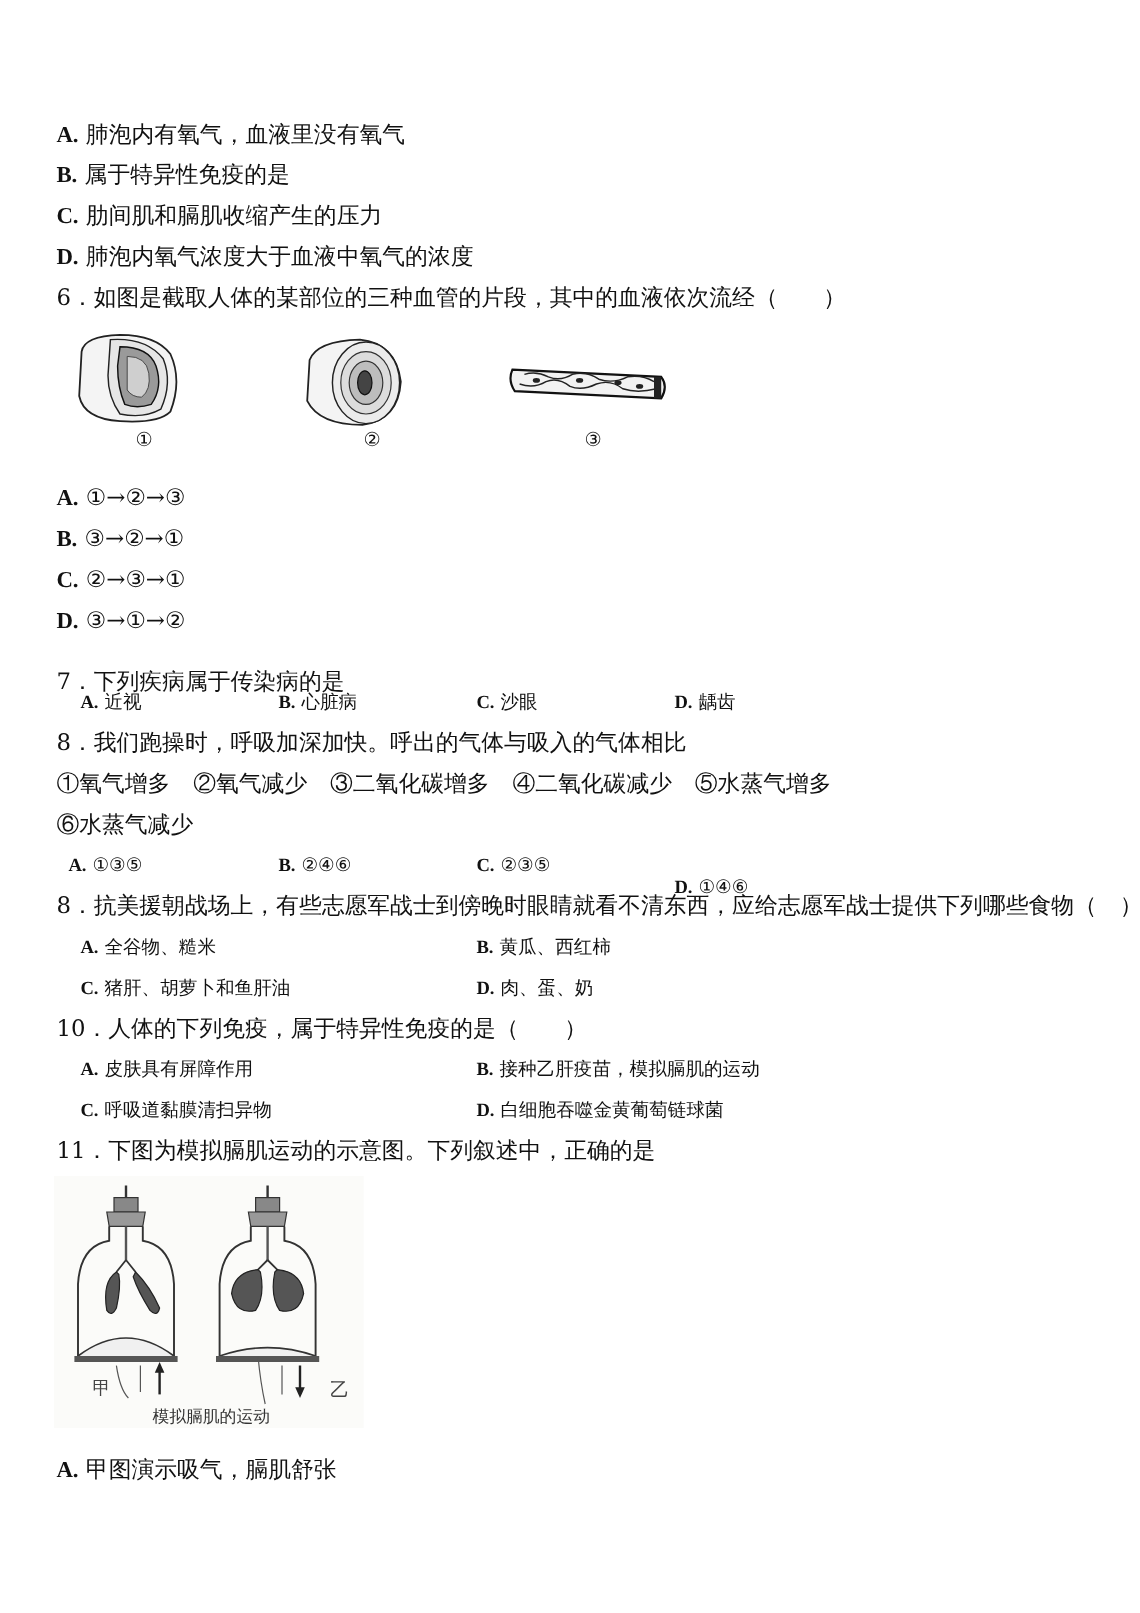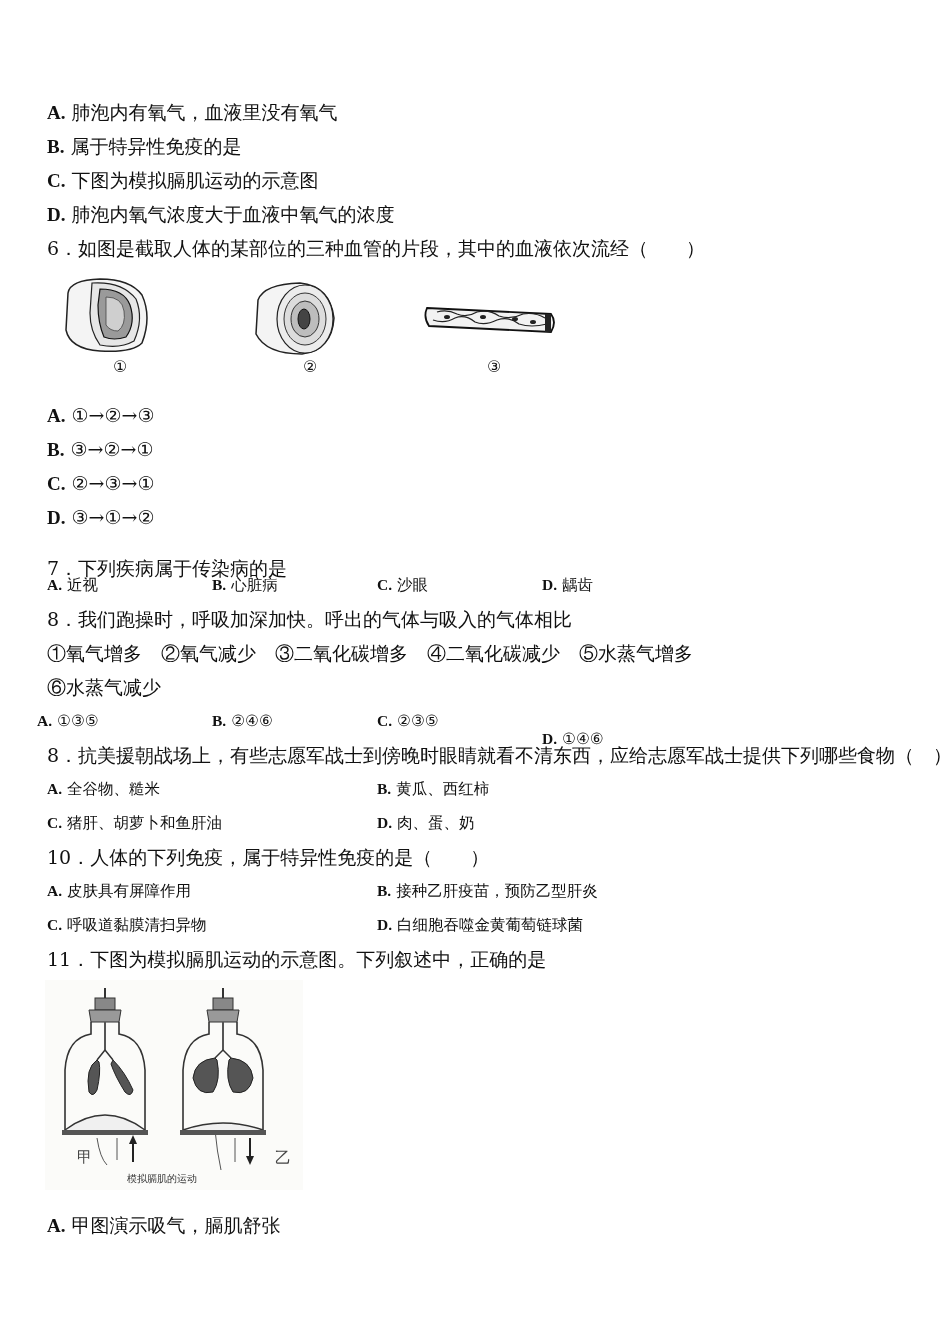--- a/index.html
+++ b/index.html
@@ -1,29 +1,29 @@
 <!DOCTYPE html>
 <html><head>
 <meta charset="utf-8">
 <style>
   html, body { margin: 0; padding: 0; background: #ffffff; }
   body { width: 950px; height: 1344px; position: relative; overflow: hidden;
          font-family: "DejaVu Serif", "Liberation Serif", serif; color: #111; }
   .line { position: absolute; left: 47px; font-size: 19px; line-height: 20px; white-space: nowrap; }
   .lbl { font-weight: bold; font-family: "Liberation Serif", "DejaVu Serif", serif; }
-  .opt { position: absolute; font-size: 15.5px; line-height: 20px; white-space: nowrap; }
+  .opt { position: absolute; font-size: 15.5px; line-height: 20px; white-space: nowrap; margin-left: 20px; }
   .fig { position: absolute; }
   .caption { position: absolute; font-size: 14px; font-family: "DejaVu Sans", sans-serif; }
 </style>
 </head>
 <body>
 
 <div class="line" style="top:102px"><span class="lbl">A.</span> <span>肺泡内有氧气，血液里没有氧气</span></div>
 <div class="line" style="top:136px"><span class="lbl">B.</span> <span>属于特异性免疫的是</span></div>
-<div class="line" style="top:170px"><span class="lbl">C.</span> <span>下图为模拟膈肌运动的示意图</span></div>
+<div class="line" style="top:170px"><span class="lbl">C.</span> <span>肋间肌和膈肌收缩产生的压力</span></div>
 <div class="line" style="top:204px"><span class="lbl">D.</span> <span>肺泡内氧气浓度大于血液中氧气的浓度</span></div>
 
 <div class="line" style="top:238px">6．如图是截取人体的某部位的三种血管的片段，其中的血液依次流经（　　）</div>
 
 <div class="fig" style="left:60px; top:275px; width:100px; height:80px;">
   <svg width="100" height="80" viewBox="0 0 100 80">
     <path d="M8,18 Q10,5 40,4 Q70,4 82,20 Q92,42 82,68 Q72,78 40,76 Q10,74 6,55 Z" fill="#f4f4f4" stroke="#222" stroke-width="1.5"></path>
     <path d="M32,8 Q62,6 76,24 Q84,44 74,66 Q60,74 40,70 Q30,56 30,38 Z" fill="#e6e6e6" stroke="#222" stroke-width="1.2"></path>
     <path d="M40,14 Q64,14 70,30 Q76,48 66,62 Q54,66 44,62 Q38,48 38,30 Z" fill="#9a9a9a" stroke="#111" stroke-width="1.2"></path>
     <path d="M46,22 Q62,22 64,36 Q66,50 58,56 Q50,56 46,50 Z" fill="#cfcfcf" stroke="#444" stroke-width="0.8"></path>
@@ -76,21 +76,21 @@
 <div class="opt" style="left:542px; top:729px"><span class="lbl">D.</span> <span>①④⑥</span></div>
 
 <div class="line" style="top:745px">8．抗美援朝战场上，有些志愿军战士到傍晚时眼睛就看不清东西，应给志愿军战士提供下列哪些食物（　）</div>
 <div class="opt" style="left:47px; top:779px"><span class="lbl">A.</span> <span>全谷物、糙米</span></div>
 <div class="opt" style="left:377px; top:779px"><span class="lbl">B.</span> <span>黄瓜、西红柿</span></div>
 <div class="opt" style="left:47px; top:813px"><span class="lbl">C.</span> <span>猪肝、胡萝卜和鱼肝油</span></div>
 <div class="opt" style="left:377px; top:813px"><span class="lbl">D.</span> <span>肉、蛋、奶</span></div>
 
 <div class="line" style="top:847px">10．人体的下列免疫，属于特异性免疫的是（　　）</div>
 <div class="opt" style="left:47px; top:881px"><span class="lbl">A.</span> <span>皮肤具有屏障作用</span></div>
-<div class="opt" style="left:377px; top:881px"><span class="lbl">B.</span> <span>接种乙肝疫苗，预防乙型肝炎</span></div>
+<div class="opt" style="left:377px; top:881px"><span class="lbl">B.</span> <span>接种乙肝疫苗，模拟膈肌的运动</span></div>
 <div class="opt" style="left:47px; top:915px"><span class="lbl">C.</span> <span>呼吸道黏膜清扫异物</span></div>
 <div class="opt" style="left:377px; top:915px"><span class="lbl">D.</span> <span>白细胞吞噬金黄葡萄链球菌</span></div>
 
 <div class="line" style="top:949px">11．下图为模拟膈肌运动的示意图。下列叙述中，正确的是</div>
 
 <div class="fig" style="left:45px; top:980px; width:258px; height:210px; background:#fbfbf9;">
   <svg width="258" height="210" viewBox="0 0 258 210">
 
     <g>
       <line x1="60" y1="8" x2="60" y2="20" stroke="#333" stroke-width="2"></line>
@@ -121,16 +121,16 @@
       <path d="M138,150 Q178,136 218,150" fill="#f0f0f0" stroke="#333" stroke-width="1.4"></path>
       <rect x="135" y="150" width="86" height="5" fill="#555"></rect>
       <path d="M170,150 Q172,172 176,190" fill="none" stroke="#555"></path>
       <path d="M190,158 L190,182" fill="none" stroke="#555"></path>
       <line x1="205" y1="158" x2="205" y2="180" stroke="#222" stroke-width="2"></line>
       <path d="M201,176 L205,185 L209,176 Z" fill="#222"></path>
     </g>
   </svg>
   <div class="caption" style="left:32px; top:168px; font-size:15px; color:#444;">甲</div>
   <div class="caption" style="left:230px; top:168px; font-size:16px; color:#444;">乙</div>
-  <div class="caption" style="left:82px; top:192px; font-size:10px; color:#333;">模拟膈肌的运动</div>
+  <div class="caption" style="left:82px; top:192px; font-size:14px; color:#333;">模拟膈肌的运动</div>
 </div>
 
 <div class="line" style="top:1215px"><span class="lbl">A.</span> <span>甲图演示吸气，膈肌舒张</span></div>
 
 </body></html>

